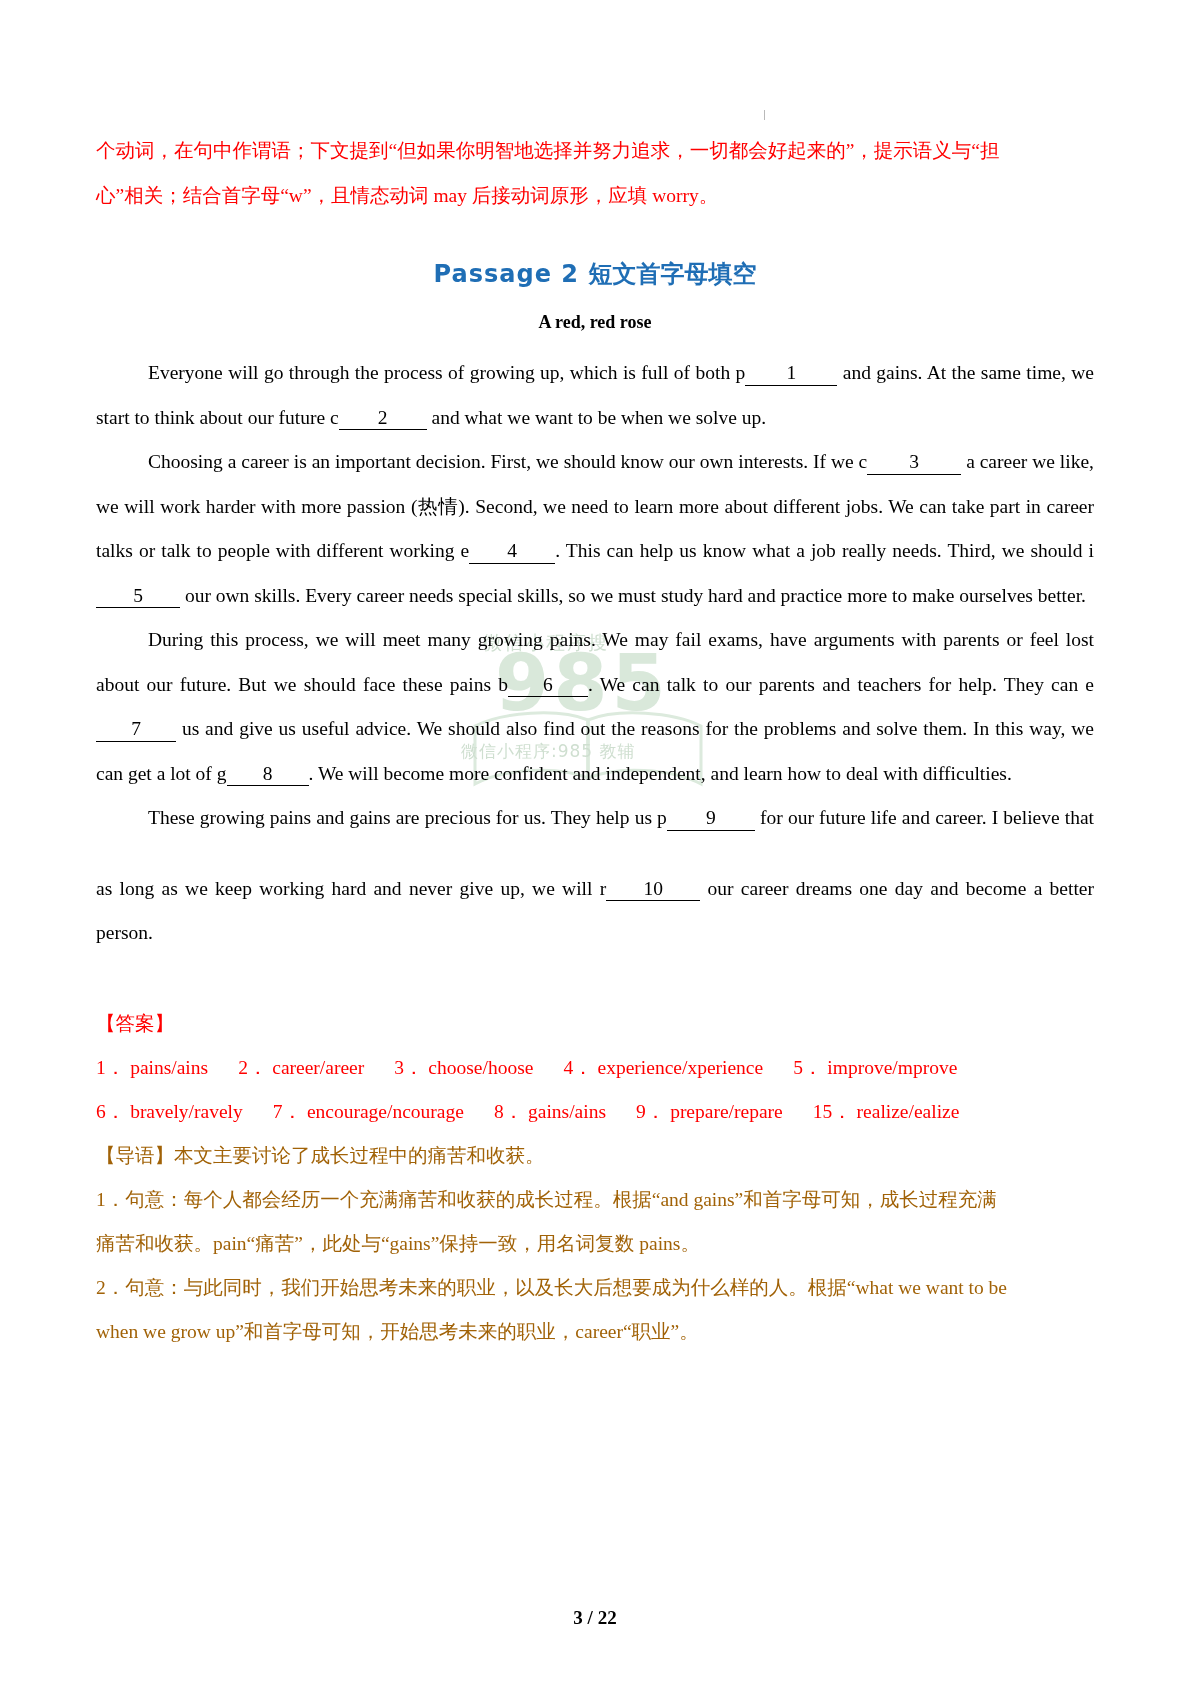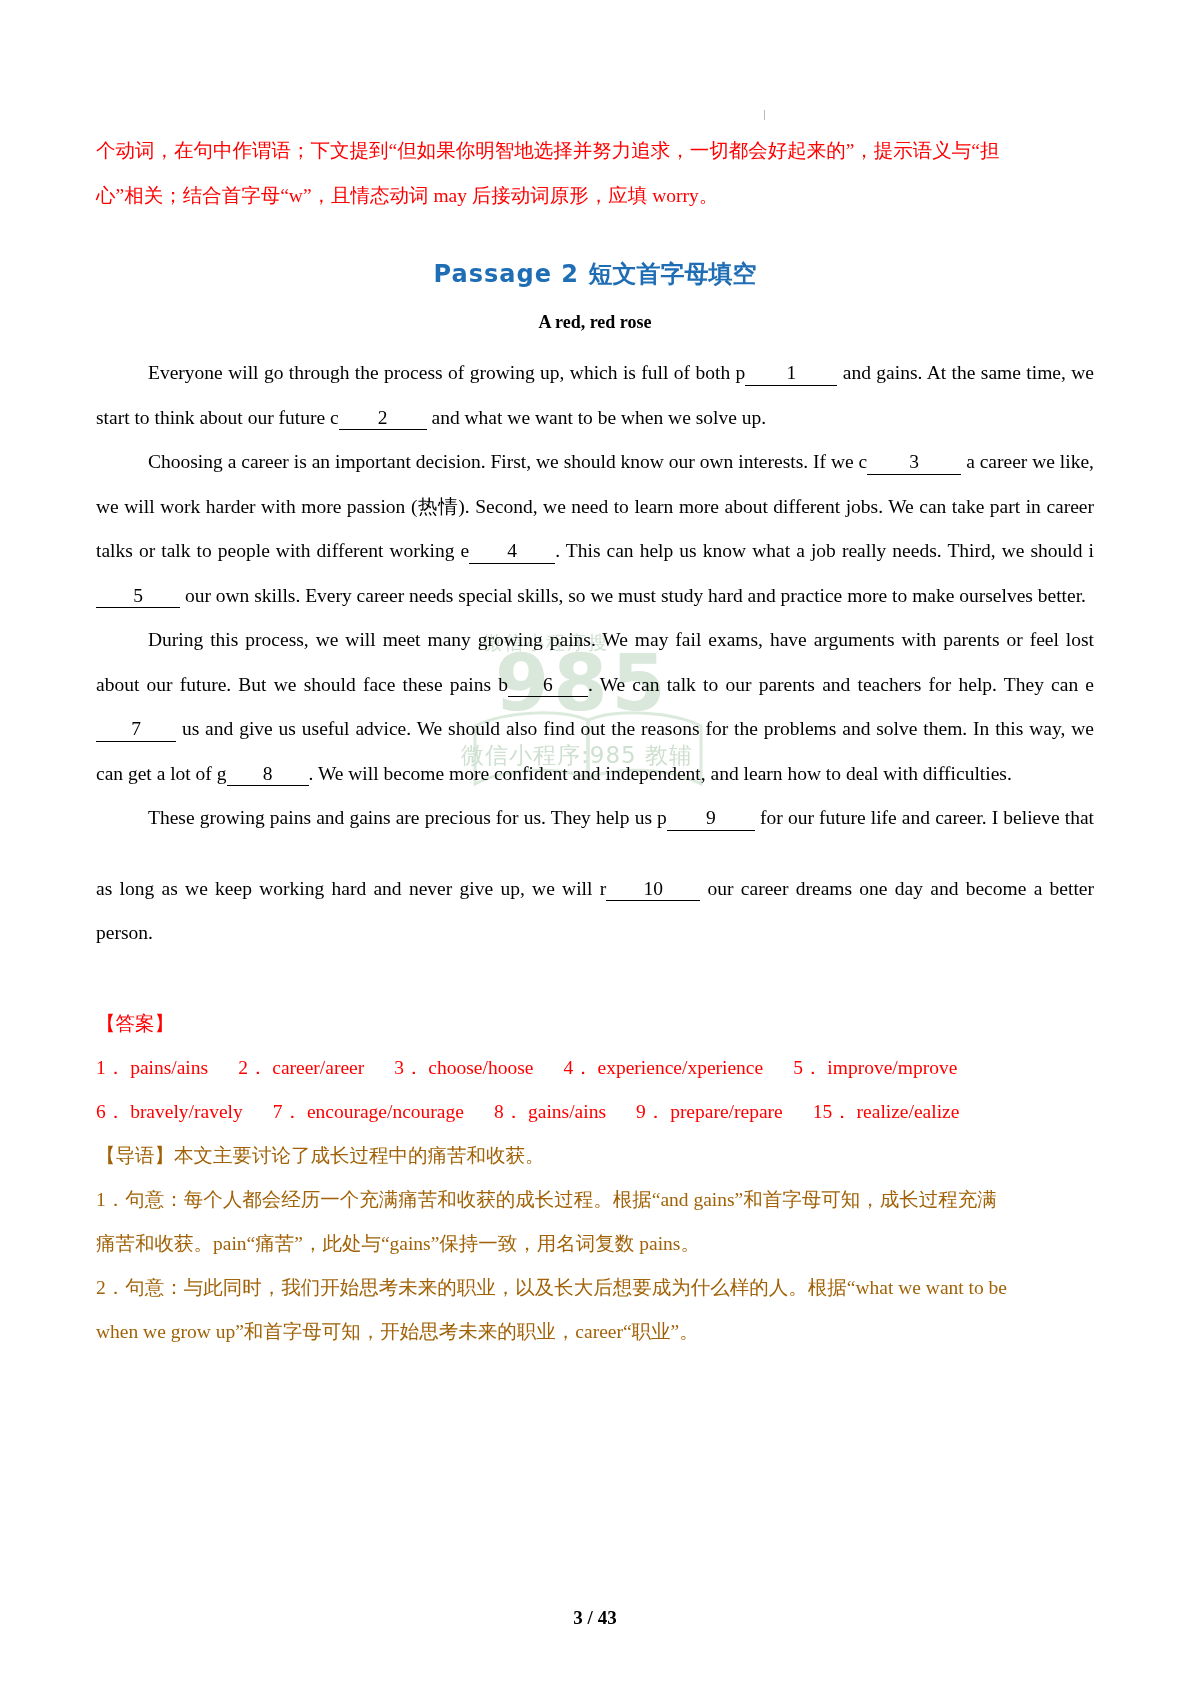--- a/index.html
+++ b/index.html
@@ -56,21 +56,21 @@
   .wm-book {
     position: absolute;
     top: 88px;
     left: 8px;
   }
   .wm-bottom {
     position: absolute;
     top: 122px;
     left: 6px;
     font-family: "DejaVu Sans", sans-serif;
-    font-size: 23px;
+    font-size: 17px;
     color: #cfdfd0;
     white-space: nowrap;
     letter-spacing: 1px;
   }
   
   .content {
     position: relative;
     z-index: 2;
   }
   p.red-line {
@@ -219,14 +219,14 @@
 
       <p class="explain-line"><span>【导语】</span><span>本文主要讨论了成长过程中的痛苦和收获。</span></p>
       <p class="explain-line">1．句意：每个人都会经历一个充满痛苦和收获的成长过程。根据“and gains”和首字母可知，成长过程充满</p>
       <p class="explain-line">痛苦和收获。pain“痛苦”，此处与“gains”保持一致，用名词复数 pains。</p>
       <p class="explain-line">2．句意：与此同时，我们开始思考未来的职业，以及长大后想要成为什么样的人。根据“what we want to be</p>
       <p class="explain-line">when we grow up”和首字母可知，开始思考未来的职业，career“职业”。</p>
     </div>
 
   </div>
 
-  <div class="footer">3 / 43</div>
+  <div class="footer">3 / 22</div>
 </div>
 
 </body></html>

